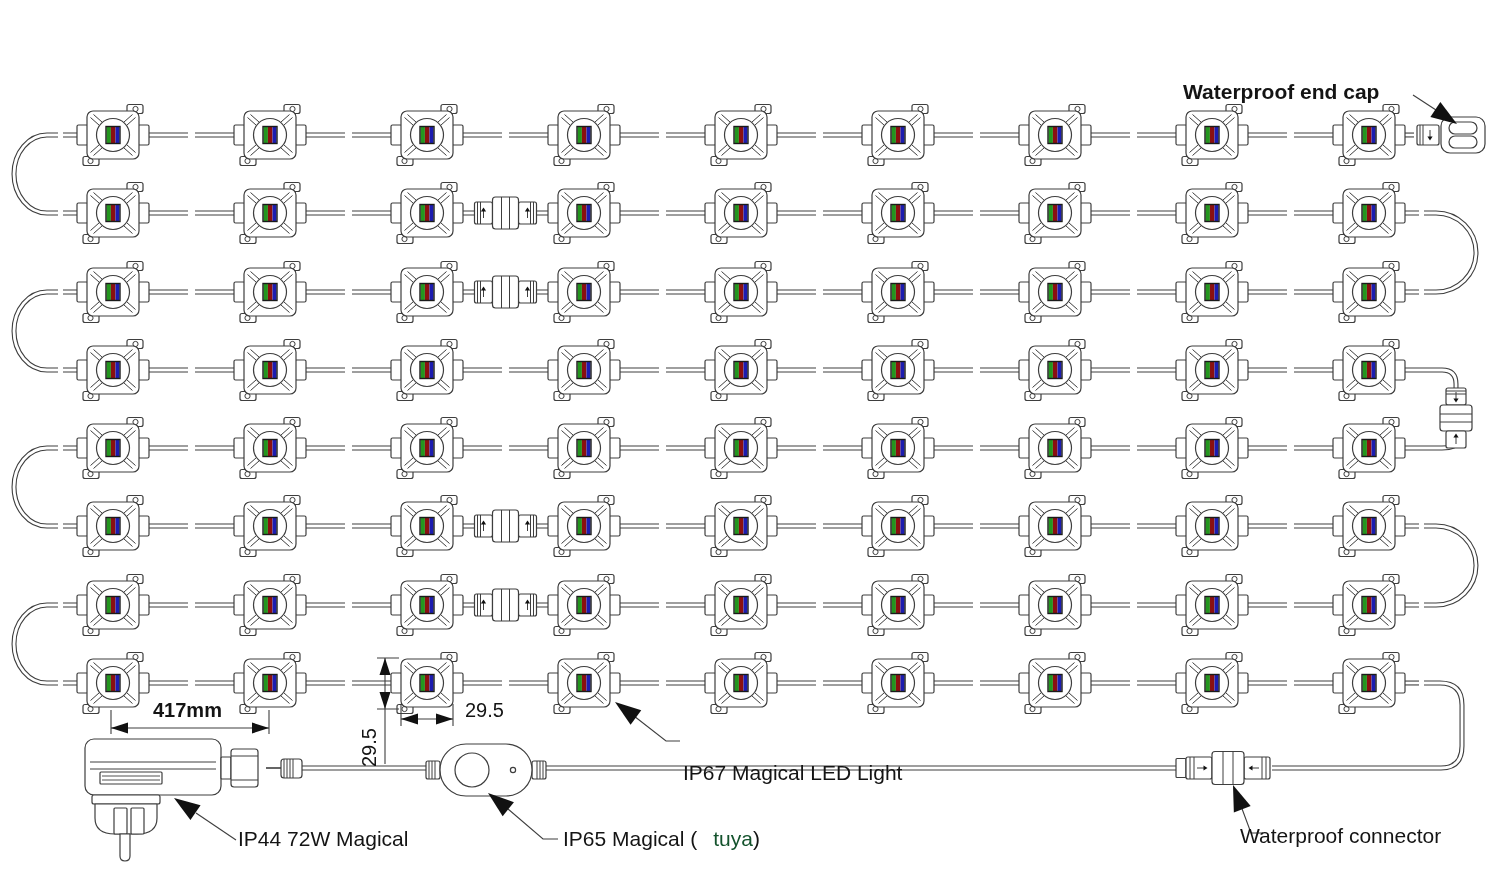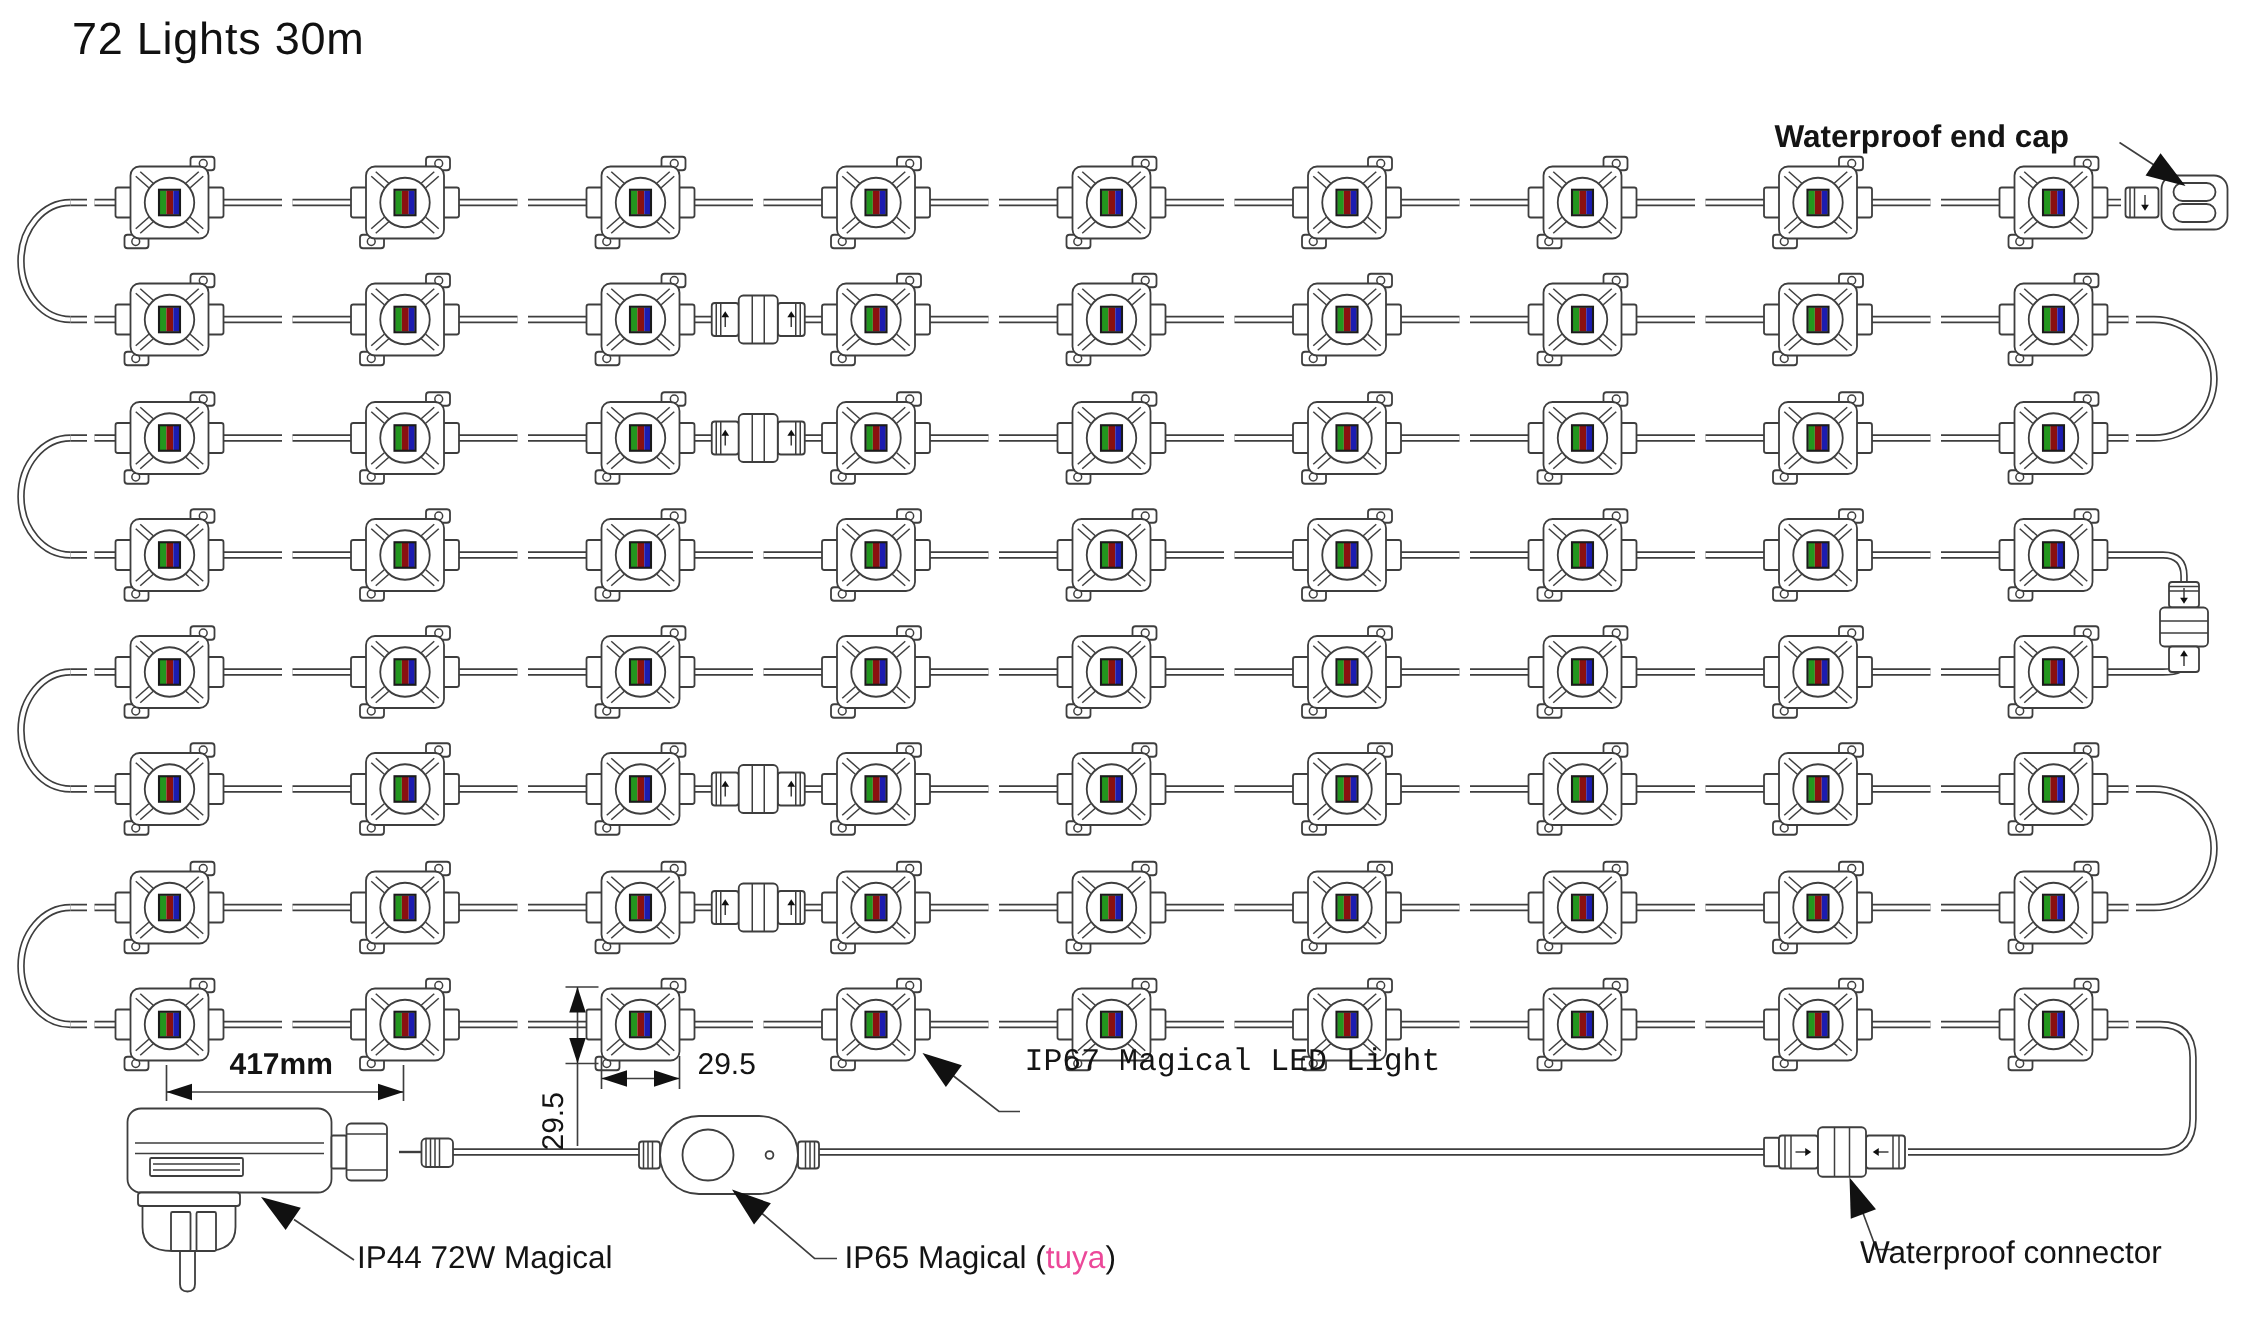--- a/index.html
+++ b/index.html
@@ -1899,32 +1899,31 @@
         <polygon points="615,702 641.2702431136362,710.1776724531157 630.5926604287389,724.6686775254764" fill="#111"></polygon>
         <path d="M 236 840 L 196 813" stroke="#3e3e3e" stroke-width="1.1" fill="none"></path>
         <polygon points="174,798 200.55194233476982,805.2107113554114 190.41187949122263,820.0828035259472" fill="#111"></polygon>
         <path d="M 558 839 L 543 839 L 508 809" stroke="#3e3e3e" stroke-width="1.1" fill="none"></path>
         <polygon points="488,793 513.9248444735086,802.2142519514279 502.68033361752896,816.2698905214023" fill="#111"></polygon>
         <path d="M 1263 833 L 1251 833 L 1241 806" stroke="#3e3e3e" stroke-width="1.1" fill="none"></path>
         <polygon points="1233,785 1250.6662681317523,806.0927231598253 1233.845488903031,812.5006390564811" fill="#111"></polygon>
       </g>
     </svg>
 
-  <div class="title">72 Lights 30m</div>
 
   <div class="lbl" style="left:1183px;top:80px;font-weight:bold;">Waterproof end cap</div>
 
   <div class="dim" style="left:153px;top:699px;font-weight:bold;">417mm</div>
 
   <div class="dim-rot" style="left:358px;top:767px;">29.5</div>
 
   <div class="dim" style="left:465px;top:699px;">29.5</div>
 
-  <div class="lbl" style="left:683px;top:697px;font-family:Liberation Mono, monospace;">IP67 Magical LED Light</div>
+  <div class="lbl" style="left:683px;top:761px;">IP67 Magical LED Light</div>
 
   <div class="lbl" style="left:238px;top:827px;">IP44 72W Magical</div>
 
   <div class="lbl" style="left:563px;top:827px;">
-    <span>IP65 Magical (</span><span style="color: #ec4899;">tuya</span><span>)</span>
+    <span>IP65 Magical (</span><span style="color: #14532d; margin-left: 16px;">tuya</span><span>)</span>
   </div>
 
   <div class="lbl" style="left:1240px;top:824px;">Waterproof connector</div>
 </div>
 
 </body></html>

